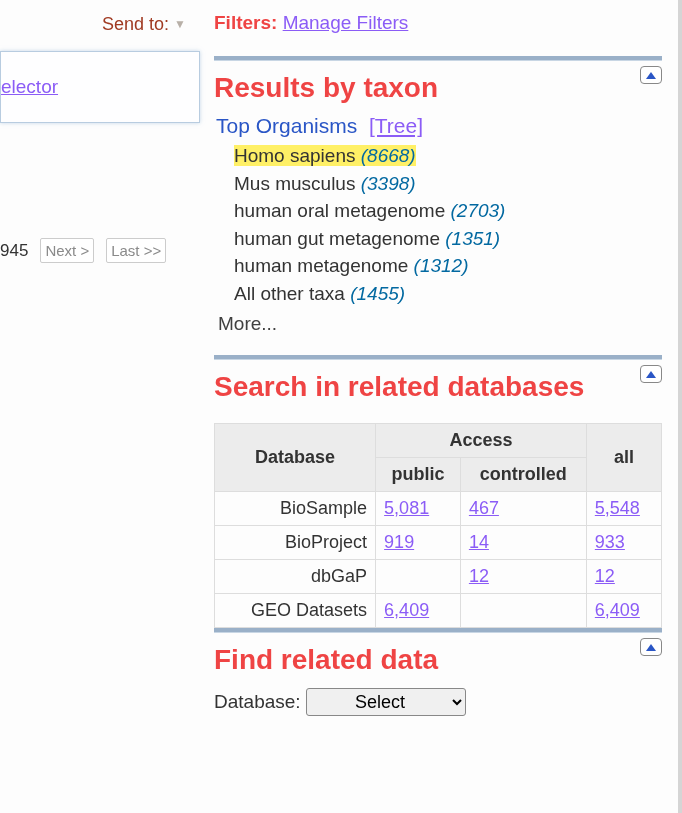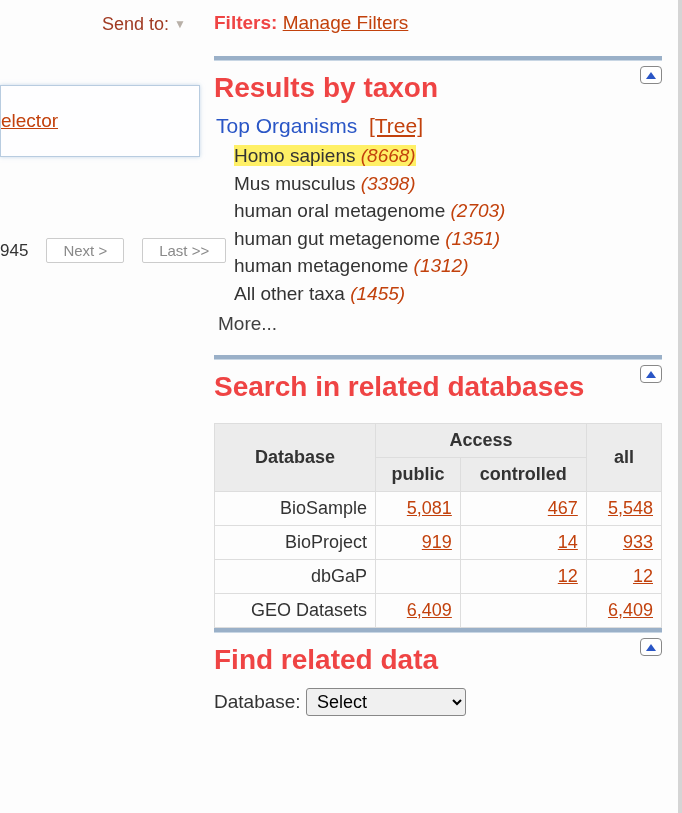--- a/index.html
+++ b/index.html
@@ -8,64 +8,64 @@
       font-family: Arial, Helvetica, sans-serif;
       font-size: 18px;
       color: #333;
       background: #fdfdfd;
       width: 682px;
       height: 813px;
       overflow: hidden;
       position: relative;
       border-right: 4px solid #d5d5d5;
     }
-    a { color: #c2410c; cursor: pointer; }
+    a { color: #8b5cf6; cursor: pointer; }
     .top-left {
       position: absolute;
       top: 14px;
       left: 0;
       width: 200px;
     }
     .send-to {
       color: #a03a22;
       font-size: 18px;
       text-align: right;
       padding-right: 14px;
     }
     .send-to .chev {
       font-size: 12px;
       color: #b8b0a8;
       display: inline-block;
       transform: translateY(-2px);
     }
     .selector-box {
-      margin-top: 50px;
+      margin-top: 16px;
       border: 1px solid #b8cce0;
       background: #fefeff;
       padding: 24px 8px 24px 0;
       box-shadow: 0 0 4px rgba(160,190,220,0.6);
     }
     .selector-box a { text-decoration: underline; font-size: 19px; }
     .left-pager {
       position: absolute;
       left: 0;
       top: 238px;
       font-size: 17px;
       color: #333;
       display: flex;
       align-items: center;
-      gap: 18px;
+      gap: 12px;
     }
     .left-pager .btn {
       border: 1px solid #ccc;
       border-radius: 2px;
       background: #fff;
       color: #8a8a8a;
       font-size: 15px;
-      padding: 3px 16px;
+      padding: 3px 4px;
       cursor: pointer;
     }
     .right-col {
       position: absolute;
       left: 214px;
       top: 12px;
       width: 448px;
     }
     .filters-line {
       font-size: 19px;
@@ -103,43 +103,43 @@
       display: block;
       width: 0; height: 0;
       border-left: 5px solid transparent;
       border-right: 5px solid transparent;
       border-bottom: 7px solid #2a56c6;
     }
     .top-org-line { font-size: 21px; color: #2a56c6; margin: 4px 0 4px 2px; }
     .top-org-line a { text-decoration: underline; }
     .taxon-list { padding-left: 20px; }
     .taxon-item { font-size: 19px; line-height: 1.45; }
-    .taxon-item .cnt { color: #c2410c; font-style: italic; }
+    .taxon-item .cnt { color: #0369a1; font-style: italic; }
     .taxon-item.hl .name, .taxon-item.hl .cnt { background: #fff066; }
     .more-link { color: #404040; font-size: 19px; margin: 6px 0 20px 4px; display: inline-block; }
     .db-table {
       width: 100%;
       border-collapse: collapse;
       font-size: 18px;
       margin-top: 14px;
     }
     .db-table th, .db-table td {
       border: 1px solid #ddd;
       padding: 6px 8px;
     }
     .db-table thead th {
       background: #ececec;
       font-weight: bold;
       text-align: center;
     }
-    .db-table td.num { text-align: right; }
+    .db-table td.num { text-align: left; }
     .db-table td.num a { text-decoration: underline; }
     .db-table td.dbname { text-align: right; }
     .find-db-row { font-size: 19px; margin-top: 6px; }
-    .find-db-row select { font-size: 18px; padding: 2px 6px; border: 1px solid #888; border-radius: 3px; background: #f0f0f0; width: 160px; }
+    .find-db-row select { font-size: 18px; padding: 2px 6px; border: 1px solid #888; border-radius: 3px; background: #f0f0f0; width: 160px; text-align: center; }
   </style>
 </head>
 <body>
 
 <div class="top-left">
   <div class="send-to">
     <span>Send to:</span>
     <span class="chev">▼</span>
   </div>
   <div class="selector-box">

